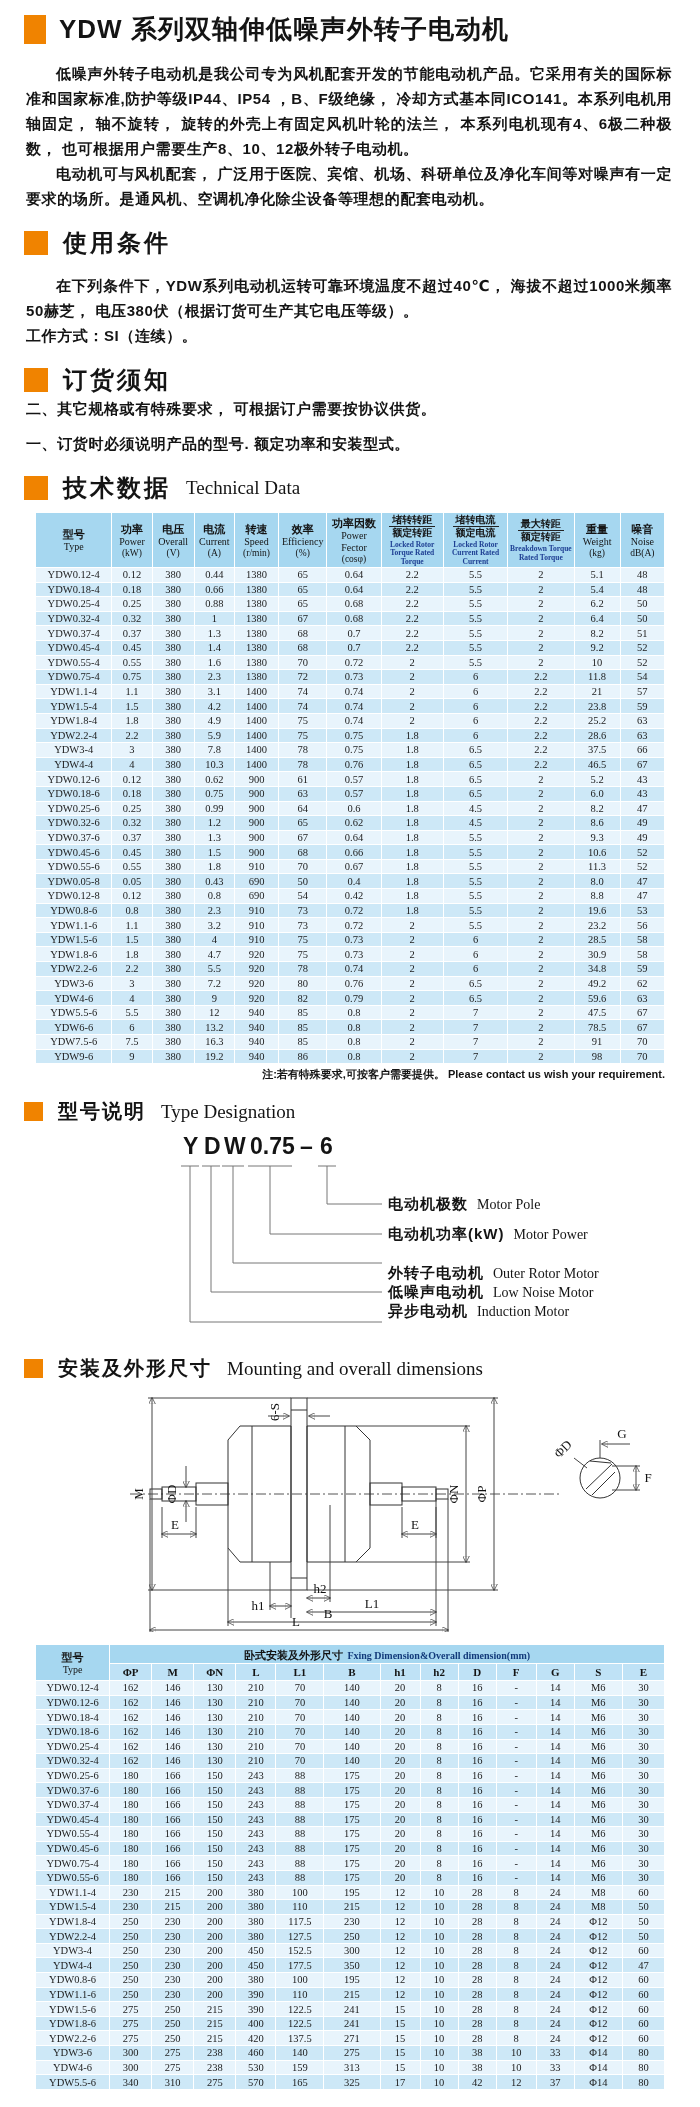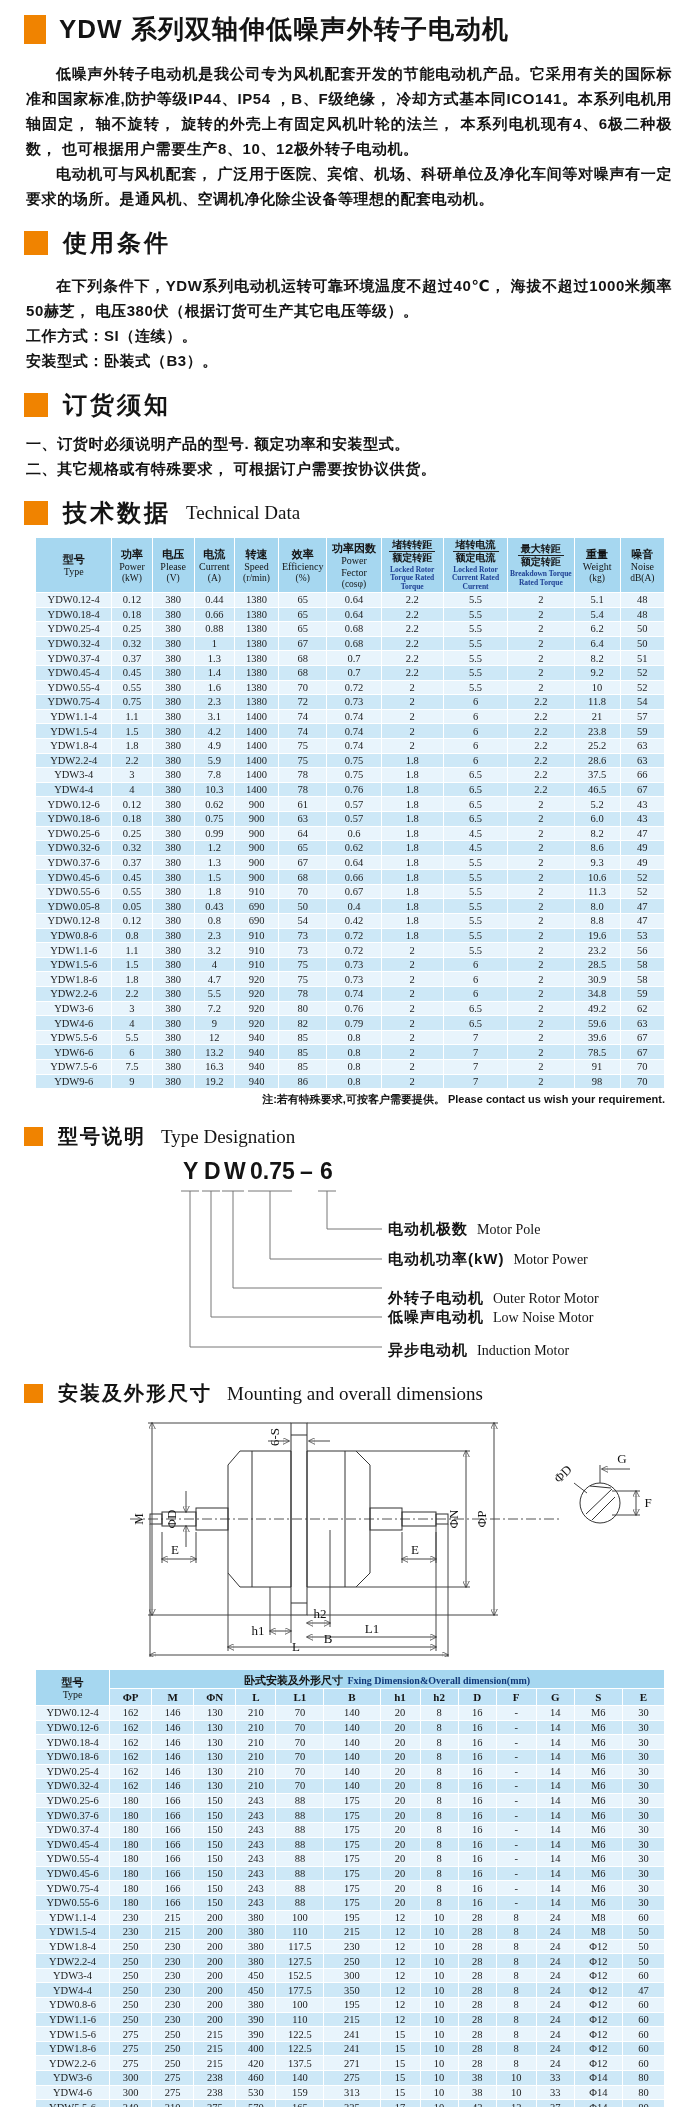--- a/index.html
+++ b/index.html
@@ -74,28 +74,27 @@
 
   <p class="body-text indent">低噪声外转子电动机是我公司专为风机配套开发的节能电动机产品。它采用有关的国际标准和国家标准,防护等级IP44、IP54 ，B、F级绝缘， 冷却方式基本同ICO141。本系列电机用轴固定， 轴不旋转， 旋转的外壳上有固定风机叶轮的法兰， 本系列电机现有4、6极二种极数， 也可根据用户需要生产8、10、12极外转子电动机。</p>
   <p class="body-text indent">电动机可与风机配套， 广泛用于医院、宾馆、机场、科研单位及净化车间等对噪声有一定要求的场所。是通风机、空调机净化除尘设备等理想的配套电动机。</p>
 
   <div class="sec-head">
     <span class="sq"></span>
     <span class="cn">使用条件</span>
   </div>
   <p class="body-text indent mt">在下列条件下，YDW系列电动机运转可靠环境温度不超过40℃， 海拔不超过1000米频率50赫芝， 电压380伏（根据订货可生产其它电压等级）。</p>
   <p class="body-text">工作方式：SI（连续）。</p>
-  <p class="body-text">安装型式：卧装式（B3）。</p>
 
   <div class="sec-head">
     <span class="sq"></span>
     <span class="cn">订货须知</span>
   </div>
+  <p class="body-text">二、其它规格或有特殊要求， 可根据订户需要按协议供货。</p>
   <p class="body-text mt-s">一、订货时必须说明产品的型号. 额定功率和安装型式。</p>
-  <p class="body-text">二、其它规格或有特殊要求， 可根据订户需要按协议供货。</p>
 
   <div class="sec-head">
     <span class="sq"></span>
     <span class="cn">技术数据</span>
     <span class="en">Technical Data</span>
   </div>
 
   <table id="tech-table">
     <colgroup>
       <col style="width:76px">
@@ -117,21 +116,21 @@
           <div class="hcn">型号</div>
           <div class="hen">Type</div>
         </th>
         <th>
           <div class="hcn">功率</div>
           <div class="hen">Power</div>
           <div class="hunit">(kW)</div>
         </th>
         <th>
           <div class="hcn">电压</div>
-          <div class="hen">Please</div>
+          <div class="hen">Overall</div>
           <div class="hunit">(V)</div>
         </th>
         <th>
           <div class="hcn">电流</div>
           <div class="hen">Current</div>
           <div class="hunit">(A)</div>
         </th>
         <th>
           <div class="hcn">转速</div>
           <div class="hen">Speed</div>
@@ -605,21 +604,21 @@
           <td class="type-cell">YDW5.5-6</td>
           <td>5.5</td>
           <td>380</td>
           <td>12</td>
           <td>940</td>
           <td>85</td>
           <td>0.8</td>
           <td>2</td>
           <td>7</td>
           <td>2</td>
-          <td>39.6</td>
+          <td>47.5</td>
           <td>67</td>
         </tr>
         <tr class="dark">
           <td class="type-cell">YDW6-6</td>
           <td>6</td>
           <td>380</td>
           <td>13.2</td>
           <td>940</td>
           <td>85</td>
           <td>0.8</td>
@@ -698,21 +697,21 @@
     </div>
     <div class="des-label" style="top:92px">
       <span class="cn">电动机功率(kW)</span><span class="en">Motor  Power</span>
     </div>
     <div class="des-label" style="top:131px">
       <span class="cn">外转子电动机</span><span class="en">Outer Rotor Motor</span>
     </div>
     <div class="des-label" style="top:150px">
       <span class="cn">低噪声电动机</span><span class="en">Low Noise Motor</span>
     </div>
-    <div class="des-label" style="top:183px">
+    <div class="des-label" style="top:169px">
       <span class="cn">异步电动机</span><span class="en">Induction Motor</span>
     </div>
   </div>
 
   <div class="sec-head small">
     <span class="sq"></span>
     <span class="cn">安装及外形尺寸</span>
     <span class="en">Mounting and overall dimensions</span>
   </div>
 

